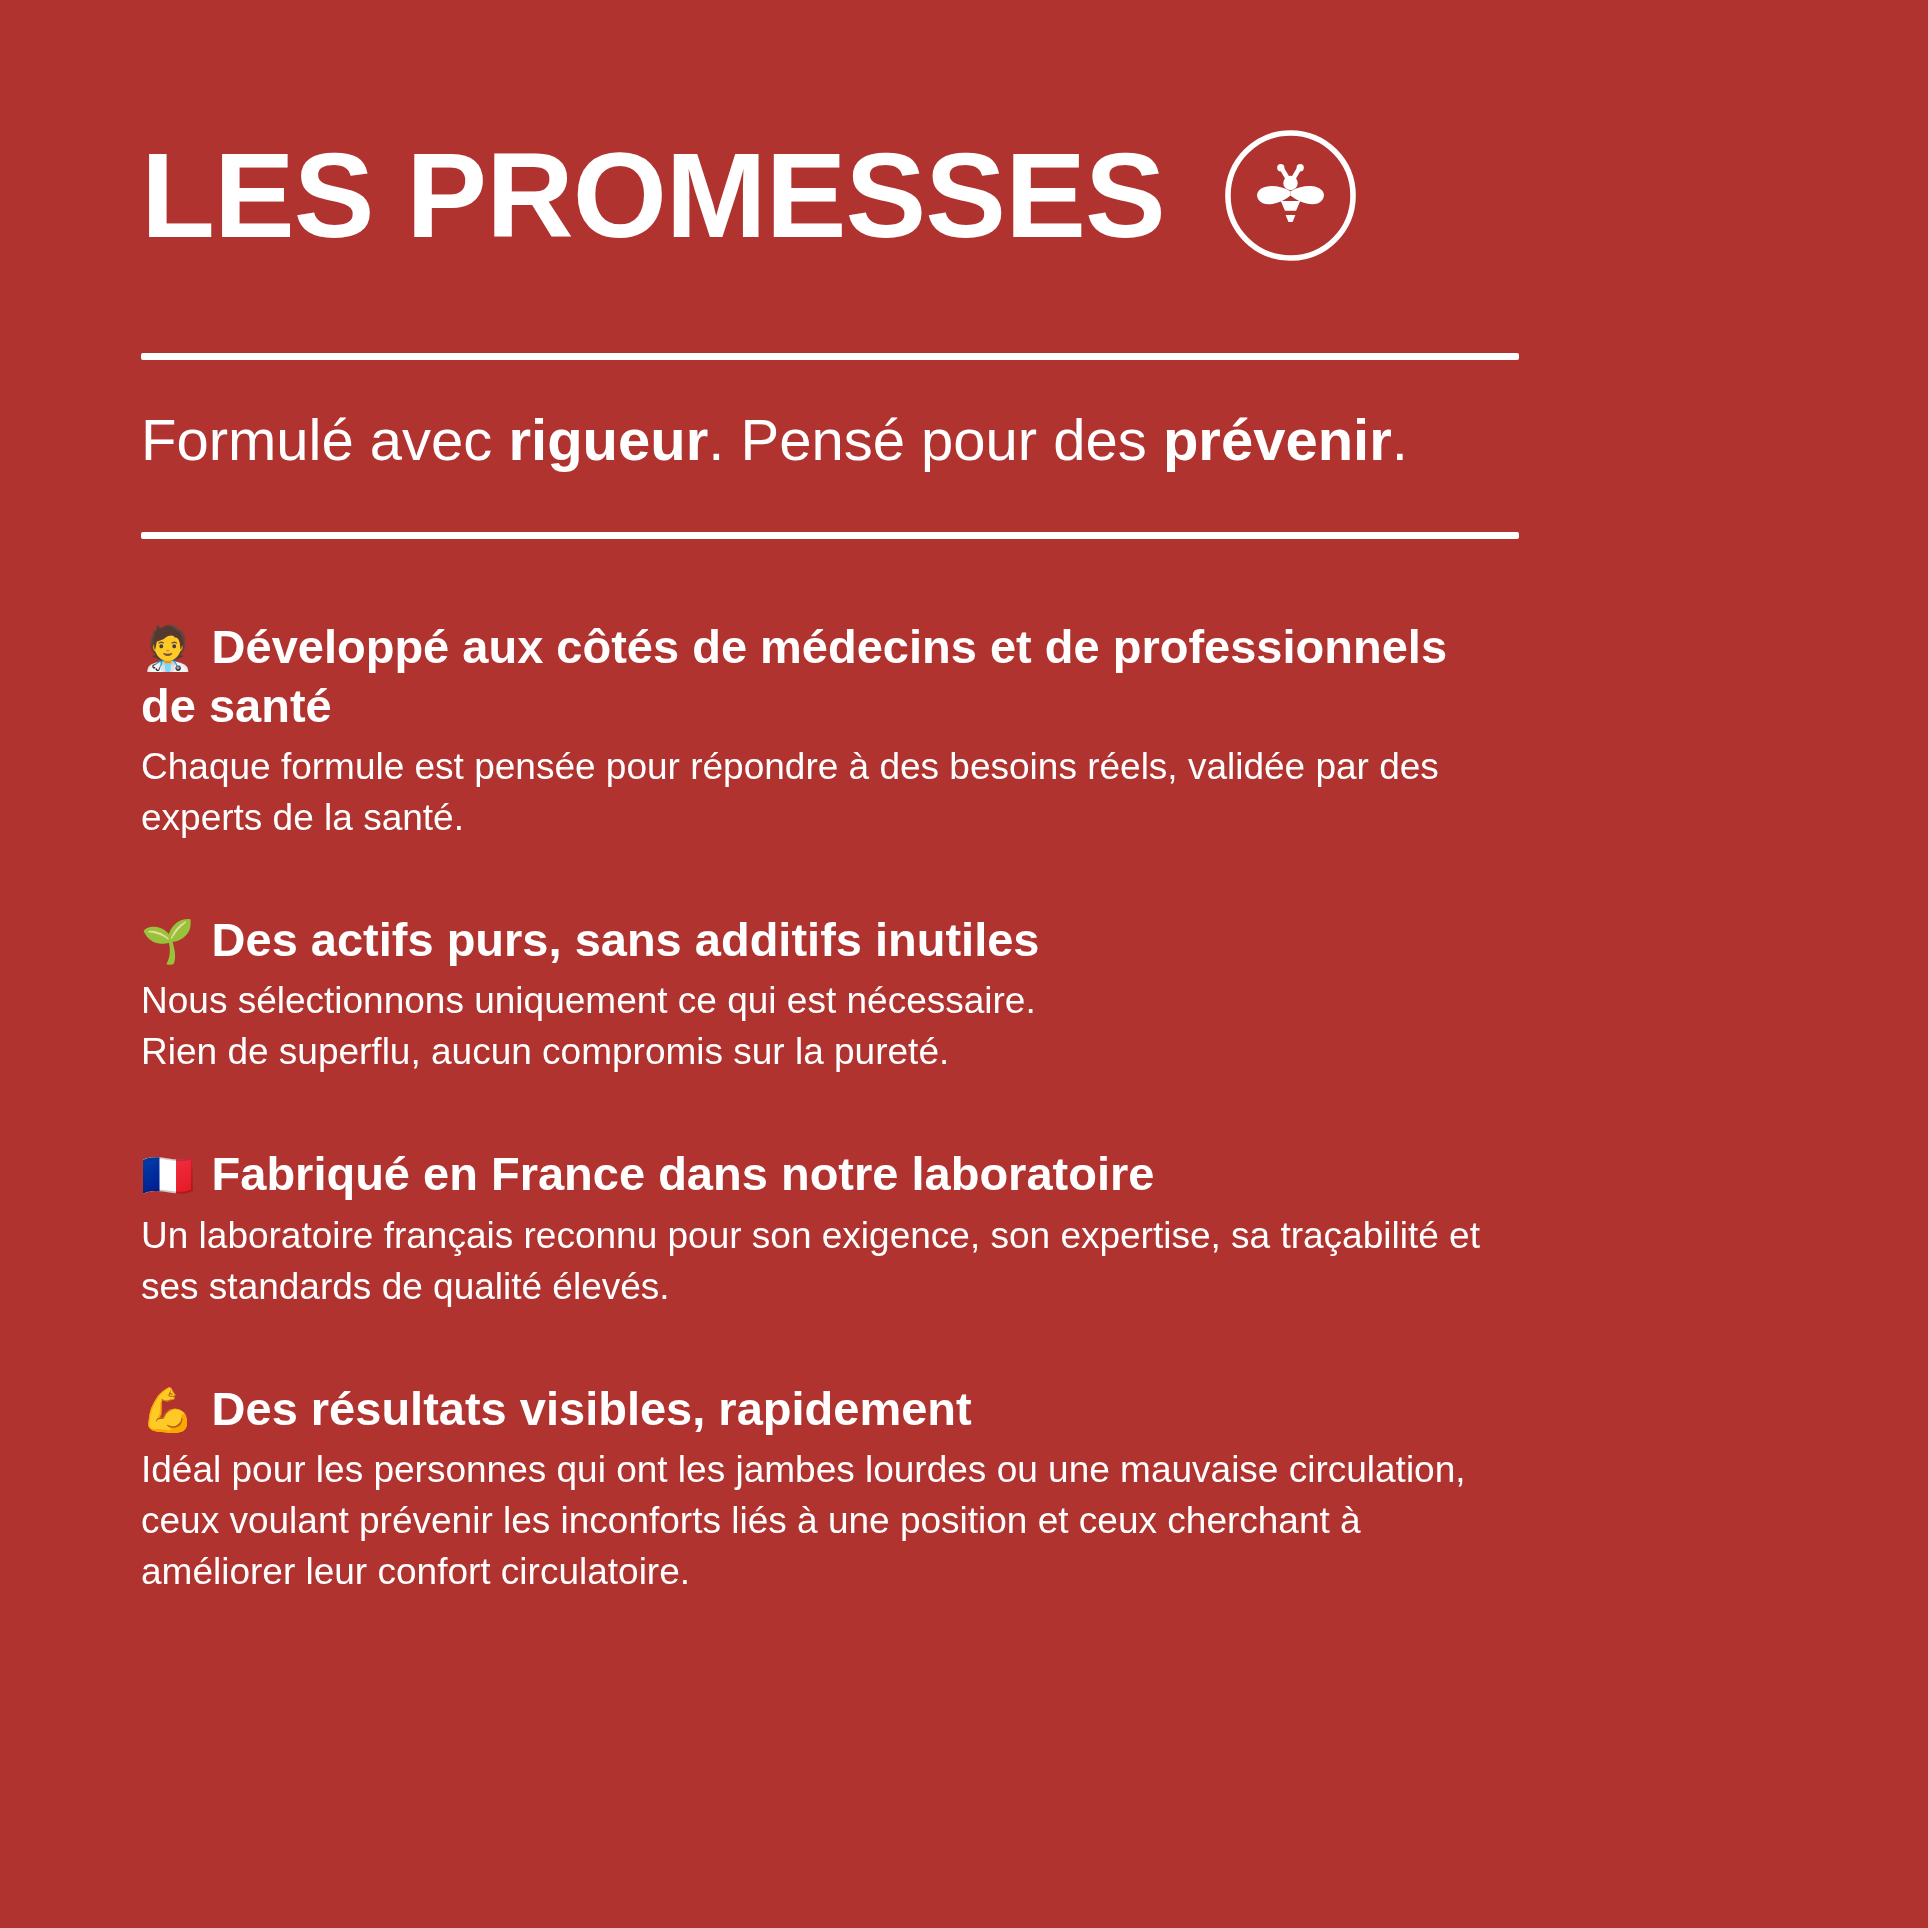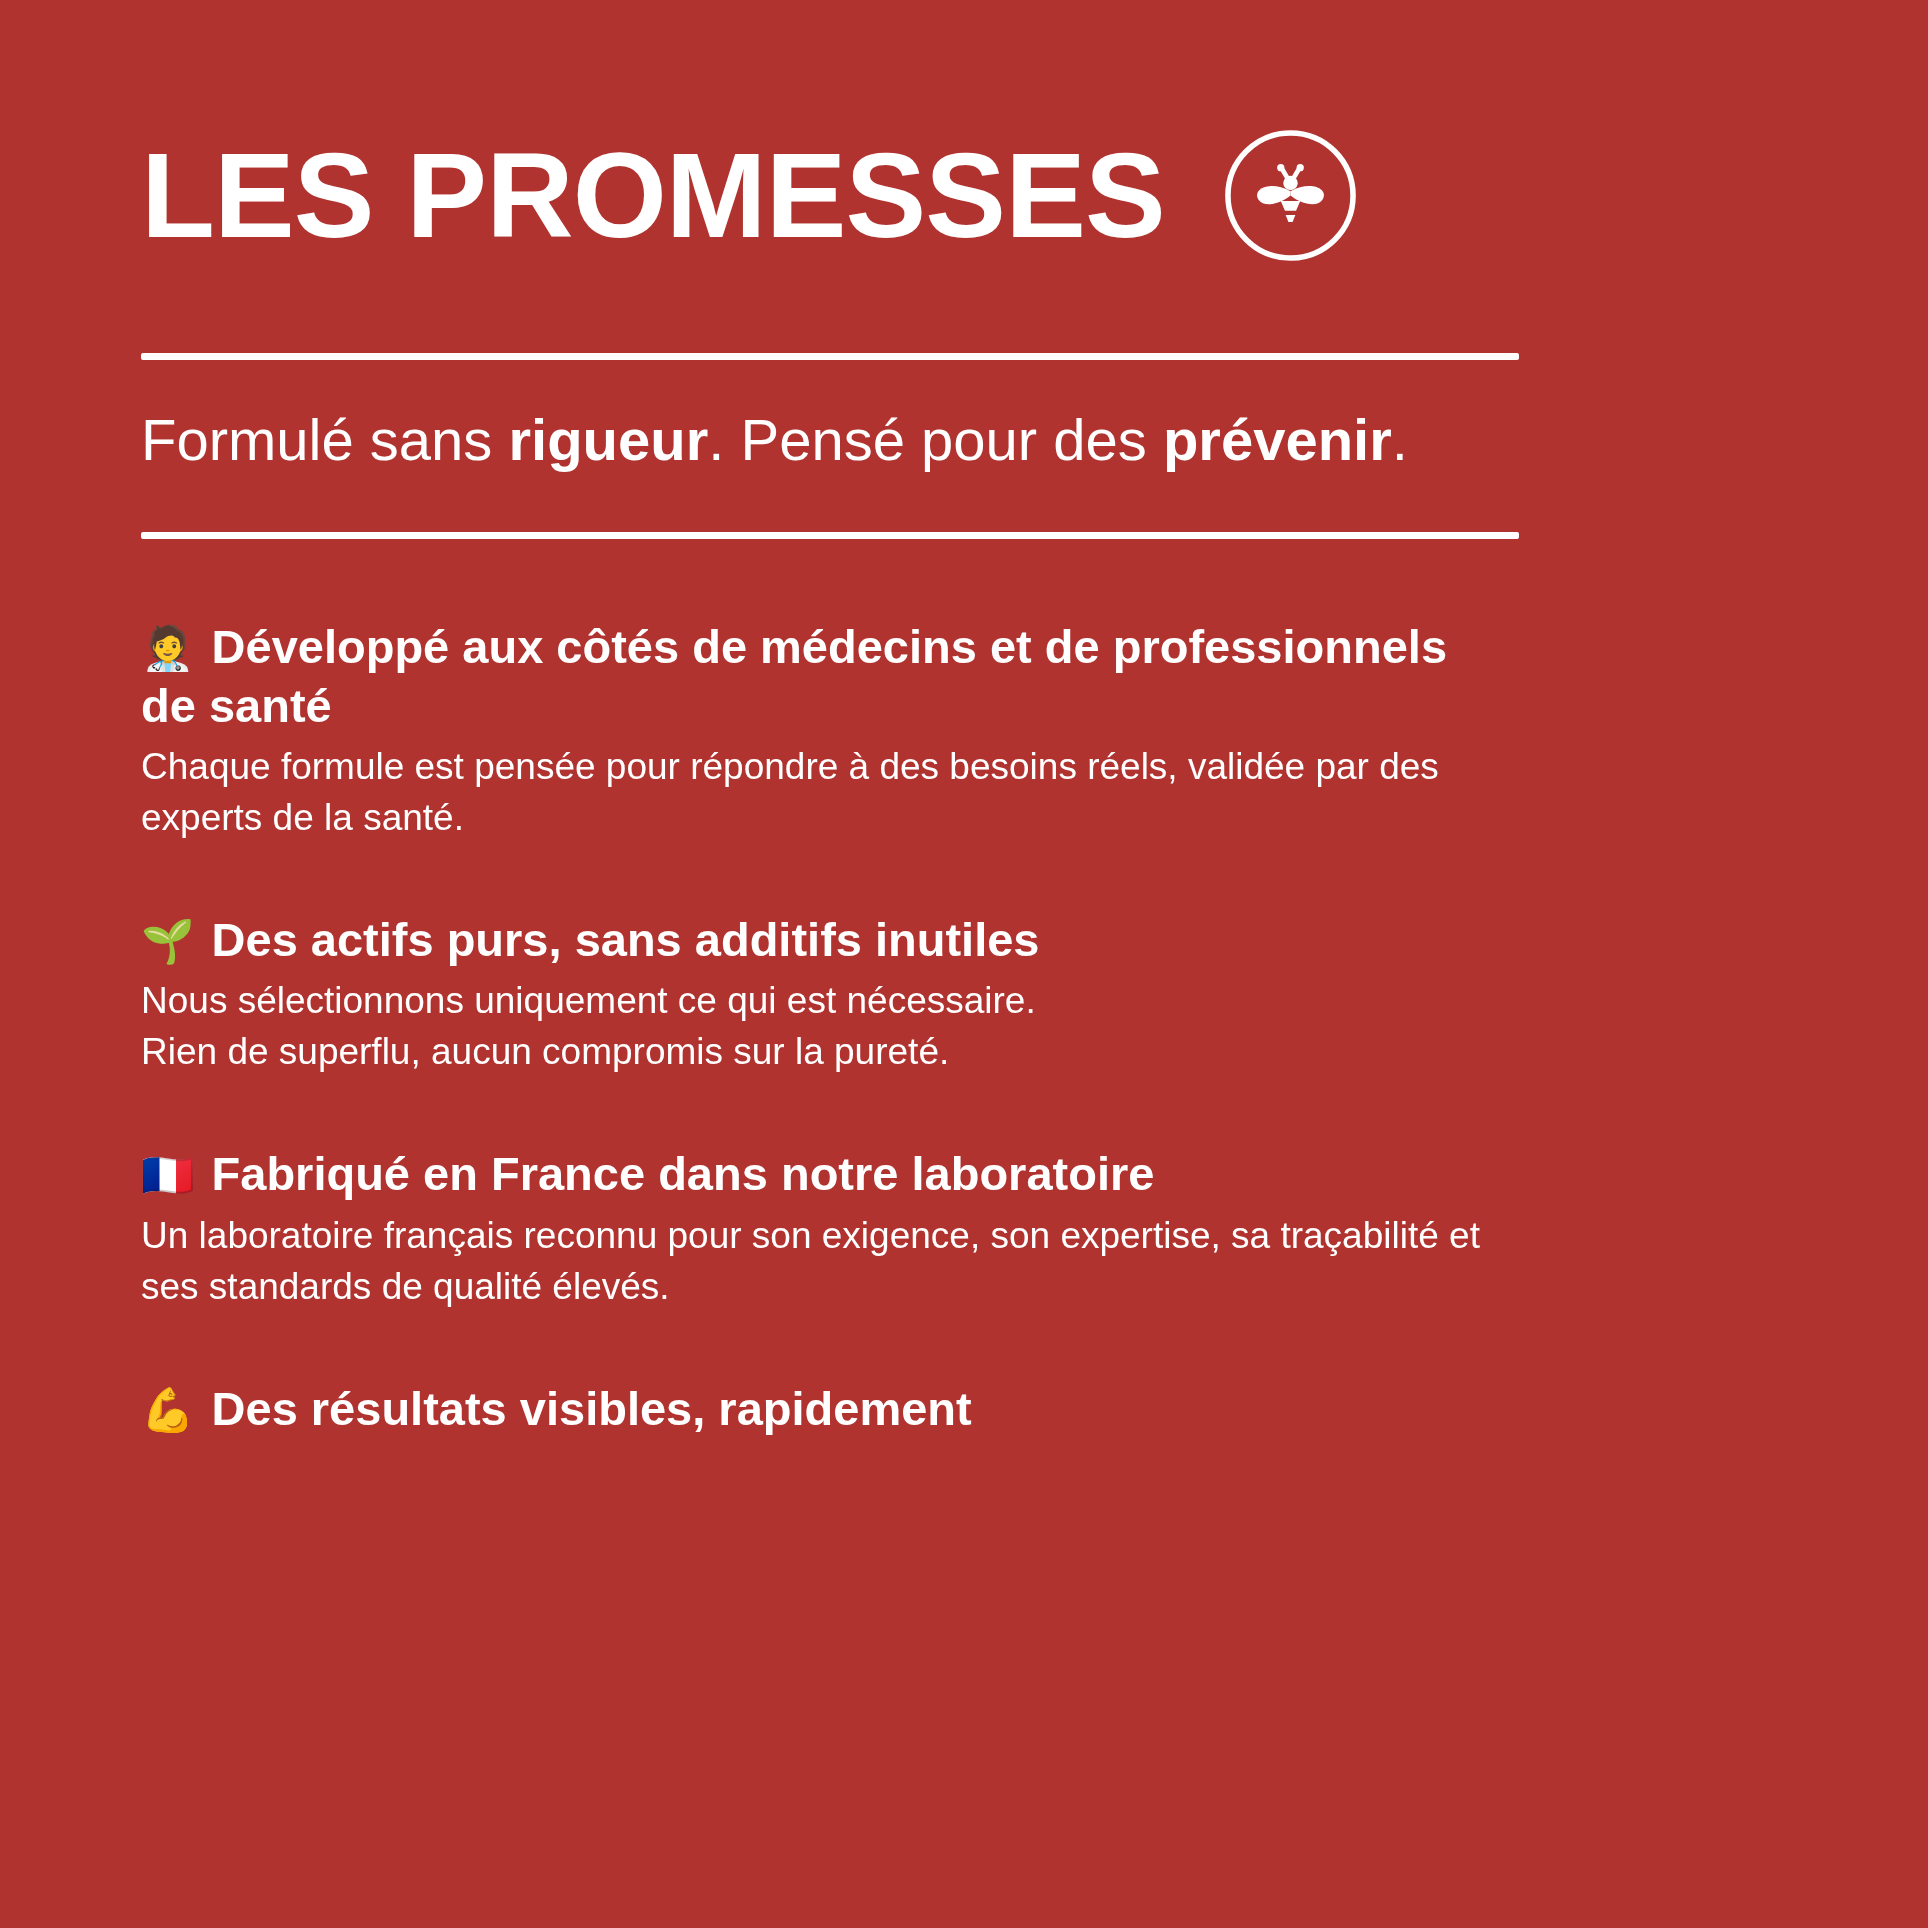--- a/index.html
+++ b/index.html
@@ -112,21 +112,21 @@
         <path d="M50 47 C64 39, 78 45, 73 53 C69 59, 57 56, 50 50 Z" fill="#FFFFFF"></path>
 
         <path d="M43 54 L57 54 L54 61 L46 61 Z" fill="#FFFFFF"></path>
         <path d="M46.5 64 L53.5 64 L51.5 69 L48.5 69 Z" fill="#FFFFFF"></path>
       </svg>
     </span>
   </div>
 
   <div class="rule rule-top"></div>
 
-  <p class="subtitle"><span>Formulé sans </span><b>rigueur</b><span>. Pensé pour des </span><b>prévenir</b><span>.</span></p>
+  <p class="subtitle"><span>Formulé avec </span><b>rigueur</b><span>. Pensé pour des </span><b>prévenir</b><span>.</span></p>
 
   <div class="rule rule-bottom"></div>
 
   <div class="promises">
 
     <div class="promise-item">
       <p class="promise-heading"><span class="emoji">🧑‍⚕️</span><span>Développé aux côtés de médecins et de professionnels de santé</span></p>
       <p class="promise-body">Chaque formule est pensée pour répondre à des besoins réels, validée par des experts de la santé.</p>
     </div>
 
@@ -136,17 +136,18 @@
 Rien de superflu, aucun compromis sur la pureté.</p>
     </div>
 
     <div class="promise-item">
       <p class="promise-heading"><span class="emoji">🇫🇷</span><span>Fabriqué en France dans notre laboratoire</span></p>
       <p class="promise-body">Un laboratoire français reconnu pour son exigence, son expertise, sa traçabilité et ses standards de qualité élevés.</p>
     </div>
 
     <div class="promise-item">
       <p class="promise-heading"><span class="emoji">💪</span><span>Des résultats visibles, rapidement</span></p>
+      <p class="promise-body">Idéal pour les personnes qui ont les jambes lourdes ou une mauvaise circulation, ceux voulant prévenir les inconforts liés à une position et ceux cherchant à améliorer leur confort circulatoire.</p>
     </div>
 
   </div>
 </div>
 
 
 </body></html>

